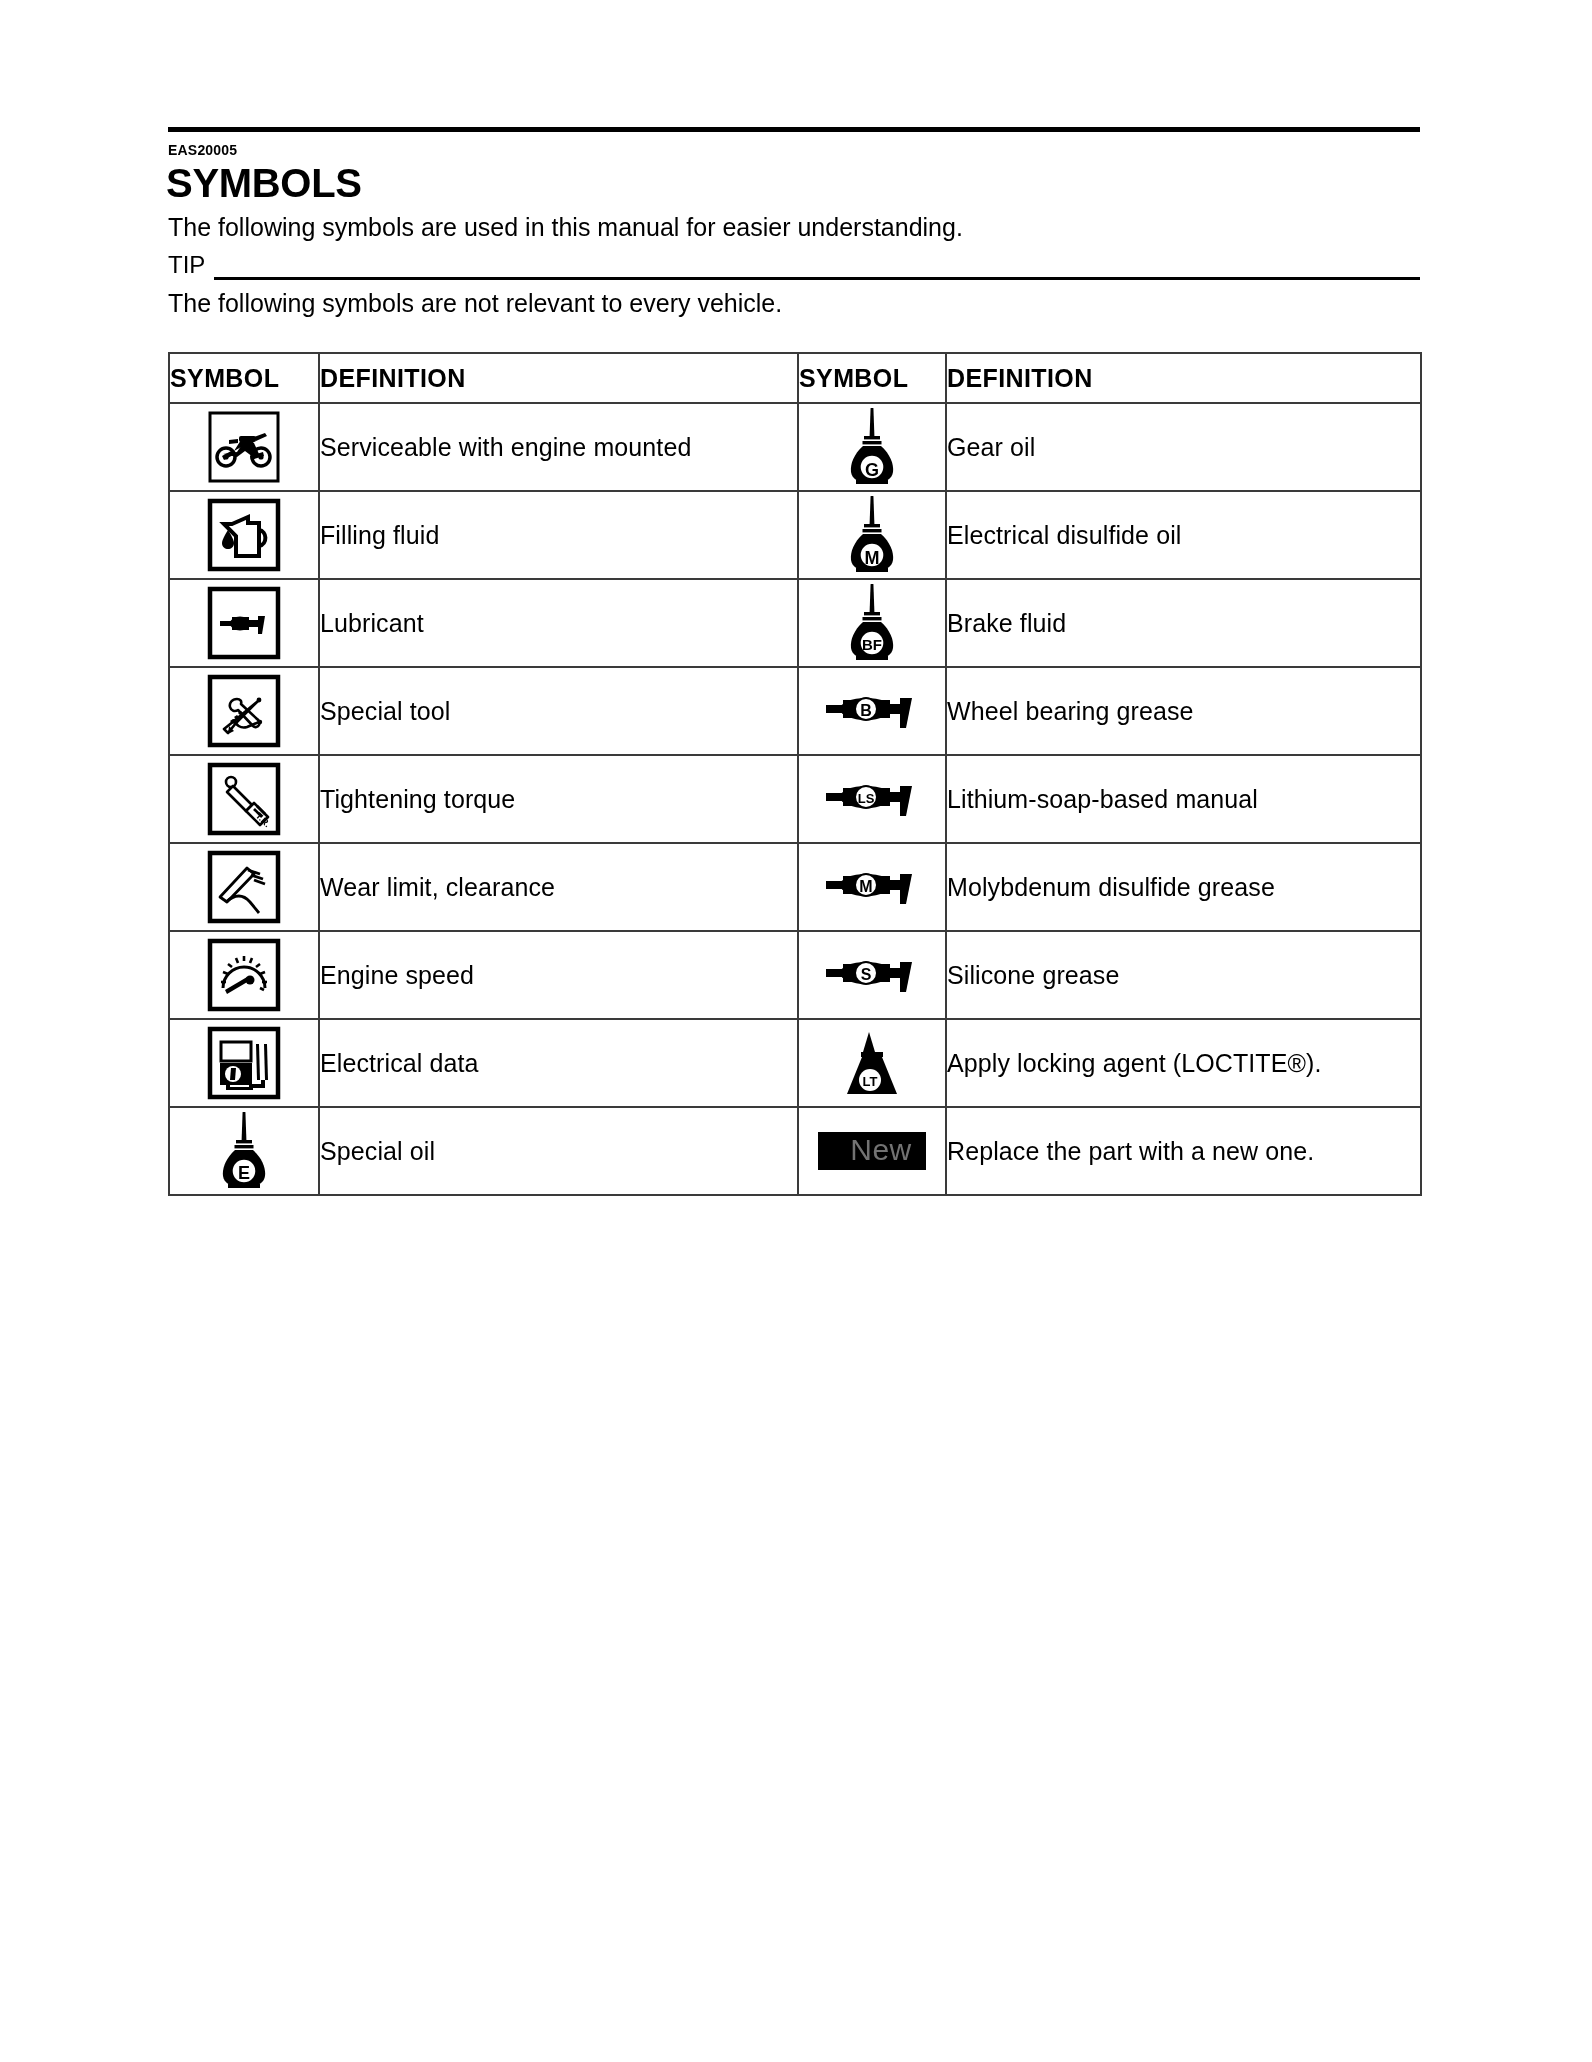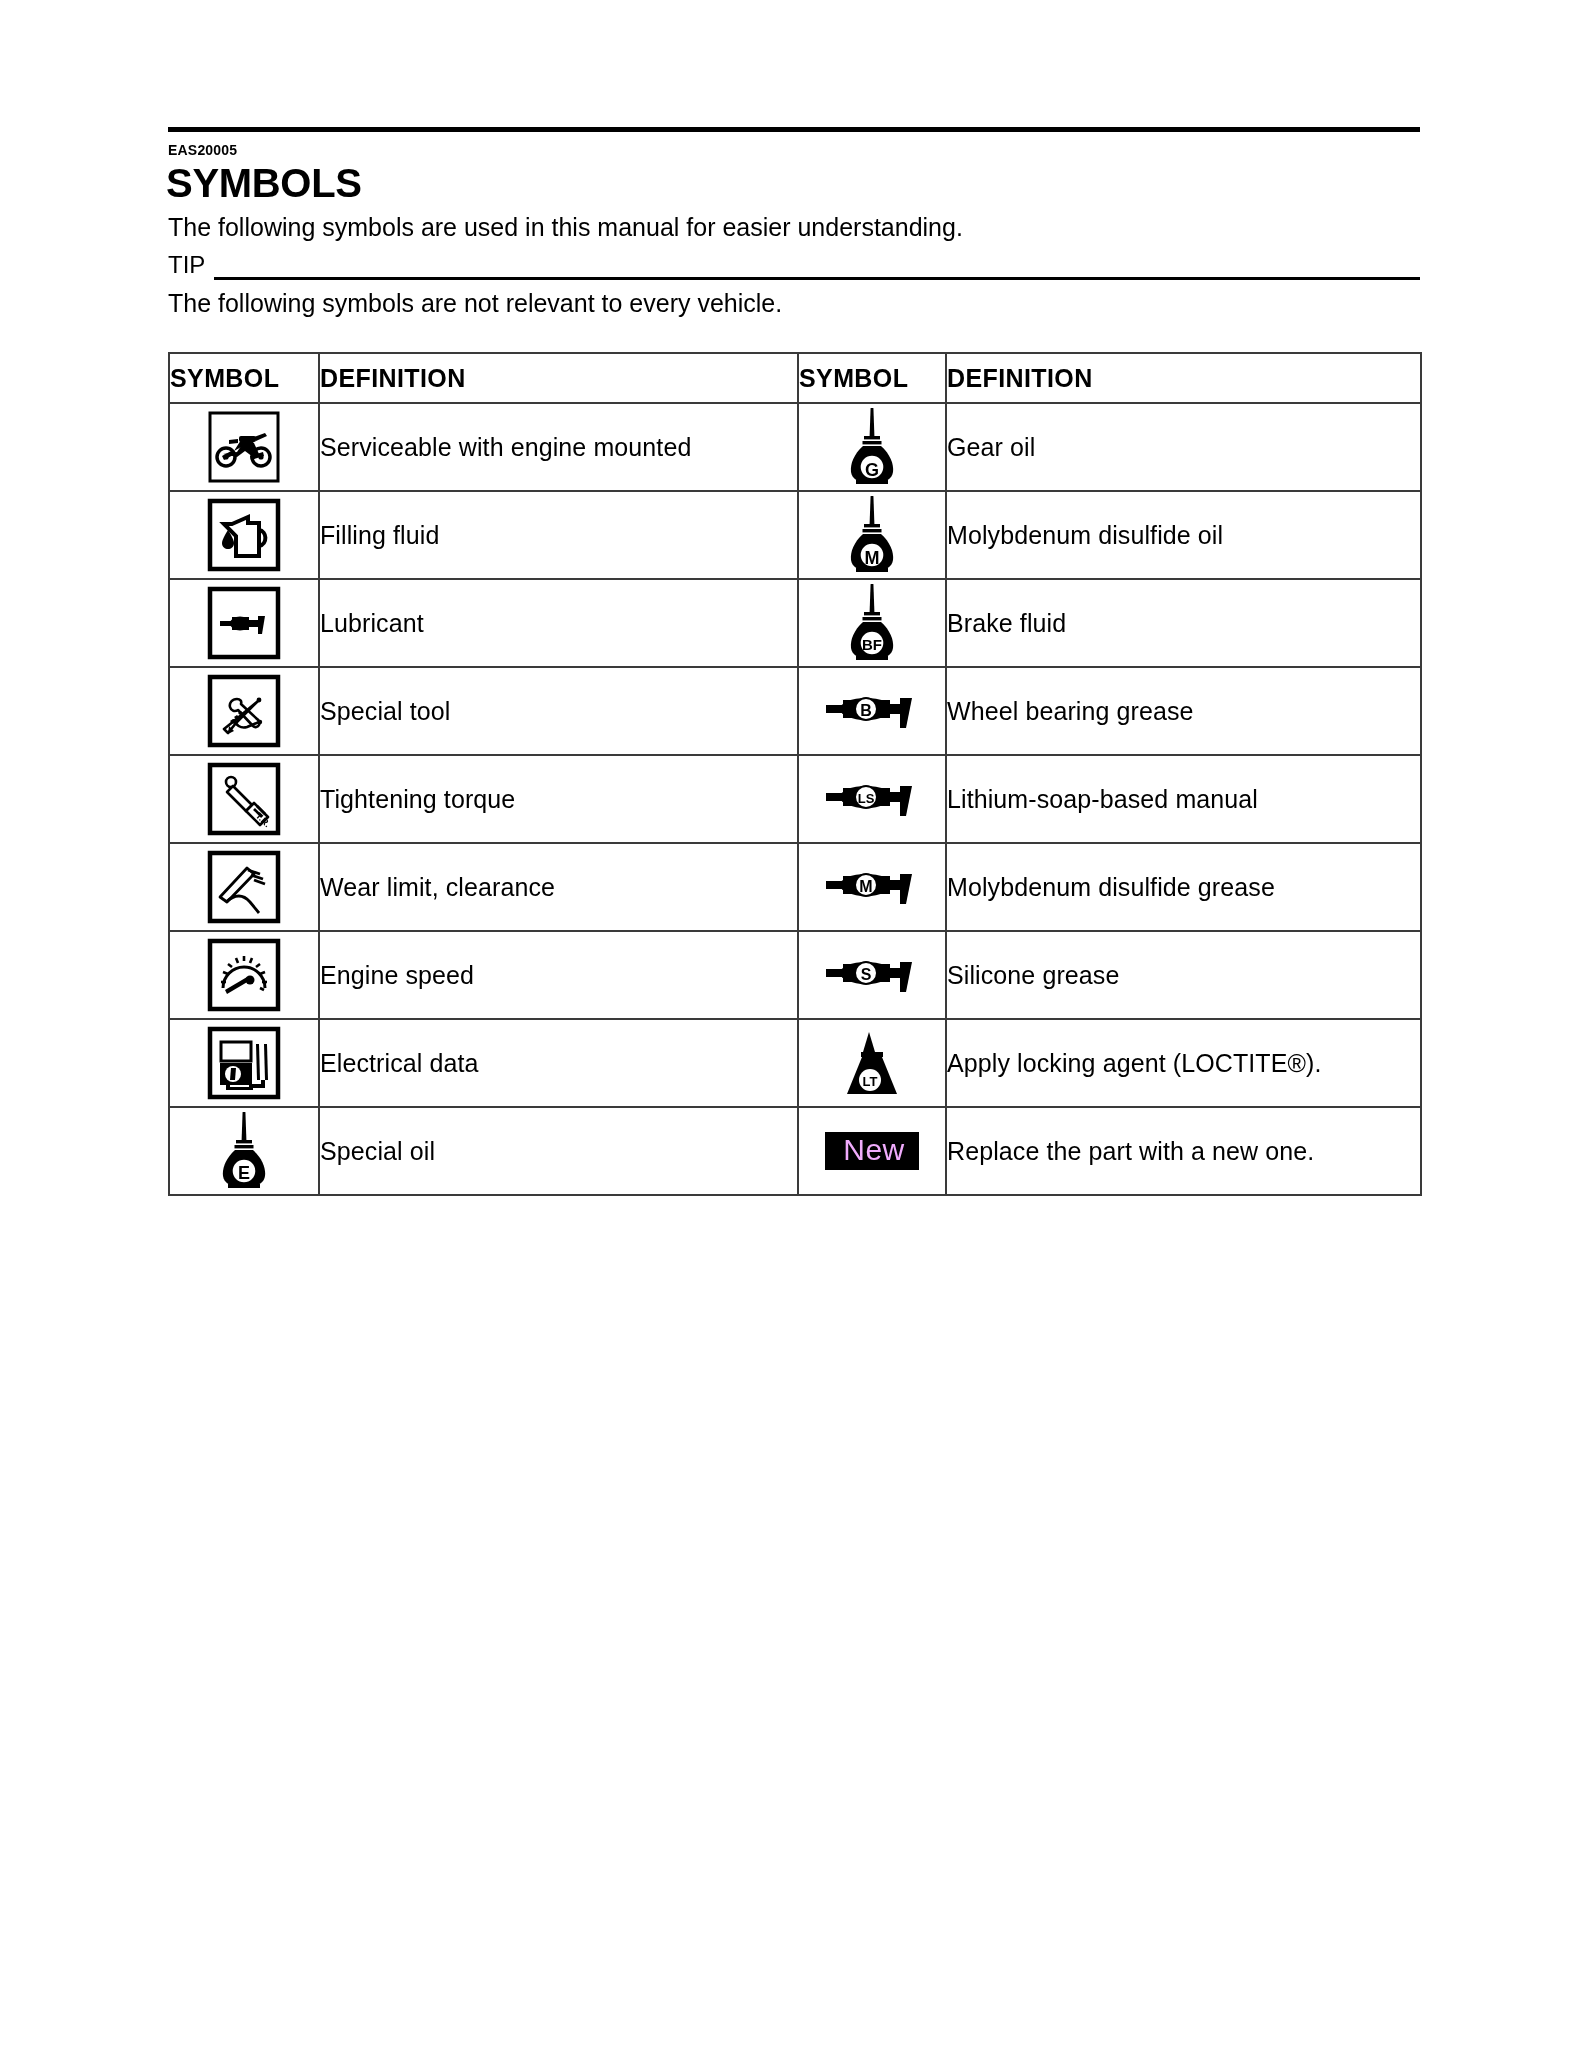--- a/index.html
+++ b/index.html
@@ -129,24 +129,24 @@
     display: inline-flex;
     align-items: center;
     justify-content: center;
     width: 100%;
     height: 84px;
   }
   svg { display: block; }
   .newbadge {
     display: inline-block;
     background: #000;
-    color: #f0abfc;
+    color: #737373;
     font-size: 30px;
     font-weight: normal;
-    padding: 2px 14px 5px 18px;
+    padding: 2px 14px 5px 32px;
     line-height: 1.05;
     letter-spacing: 0.5px;
   }
 </style>
 </head>
 <body>
 
 <div class="page">
 
   <div class="top-rule"></div>
@@ -243,21 +243,21 @@
                 <rect x="18.5" y="35" width="19" height="3.4"></rect>
                 <path d="M19 40 C10 48 6 58 7 66 C8 73 14 77 28 77 C42 77 48 73 49 66 C50 58 46 48 37 40 Z"></path>
                 <rect x="12" y="74" width="32" height="4"></rect>
                 <circle cx="28" cy="61" r="12.5" fill="#fff"></circle>
                 <circle cx="28" cy="61" r="12.5" fill="none" stroke="#000" stroke-width="2.4"></circle>
                 <text x="28" y="70" font-family="'Liberation Sans', sans-serif" font-size="18" font-weight="bold" text-anchor="middle" fill="#000">M</text>
               </g>
             </svg>
           </span>
         </td>
-        <td class="defcell">Molybdenum disulfide oil</td>
+        <td class="defcell">Electrical disulfide oil</td>
       </tr>
 
       <tr>
         <td class="symcell">
           <span class="icon-holder">
             <svg width="74" height="74" viewBox="0 0 74 74">
               <rect x="3" y="3" width="68" height="68" fill="#fff" stroke="#000" stroke-width="4.5"></rect>
               <g fill="#000">
                 <rect x="13" y="35" width="12" height="5"></rect>
                 <path d="M25 31 L42 31 L42 44 L25 44 Z"></path>

